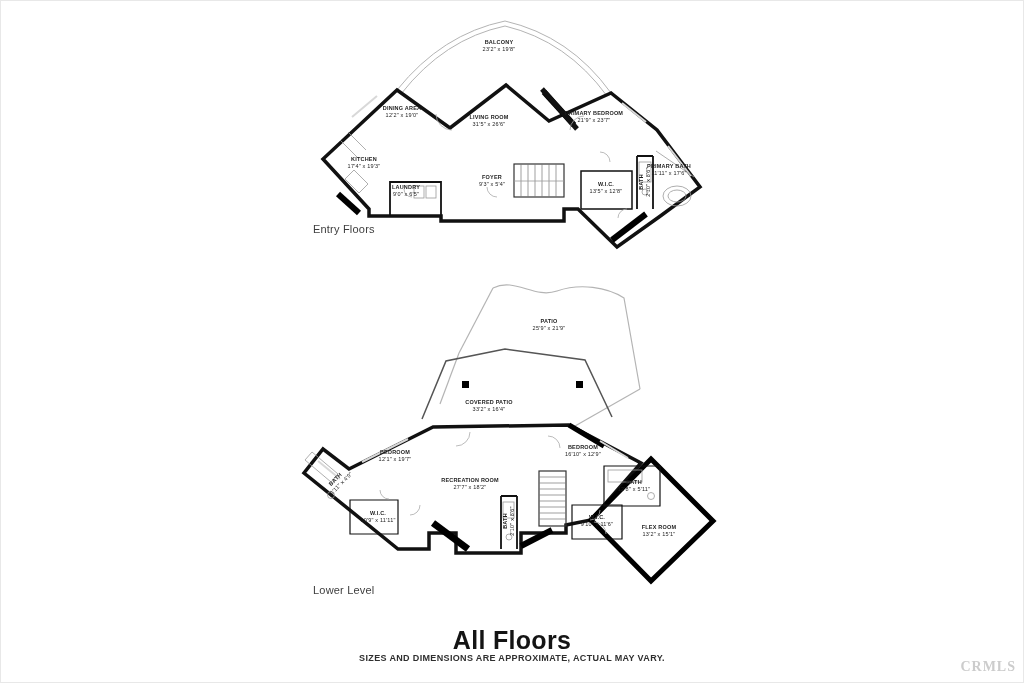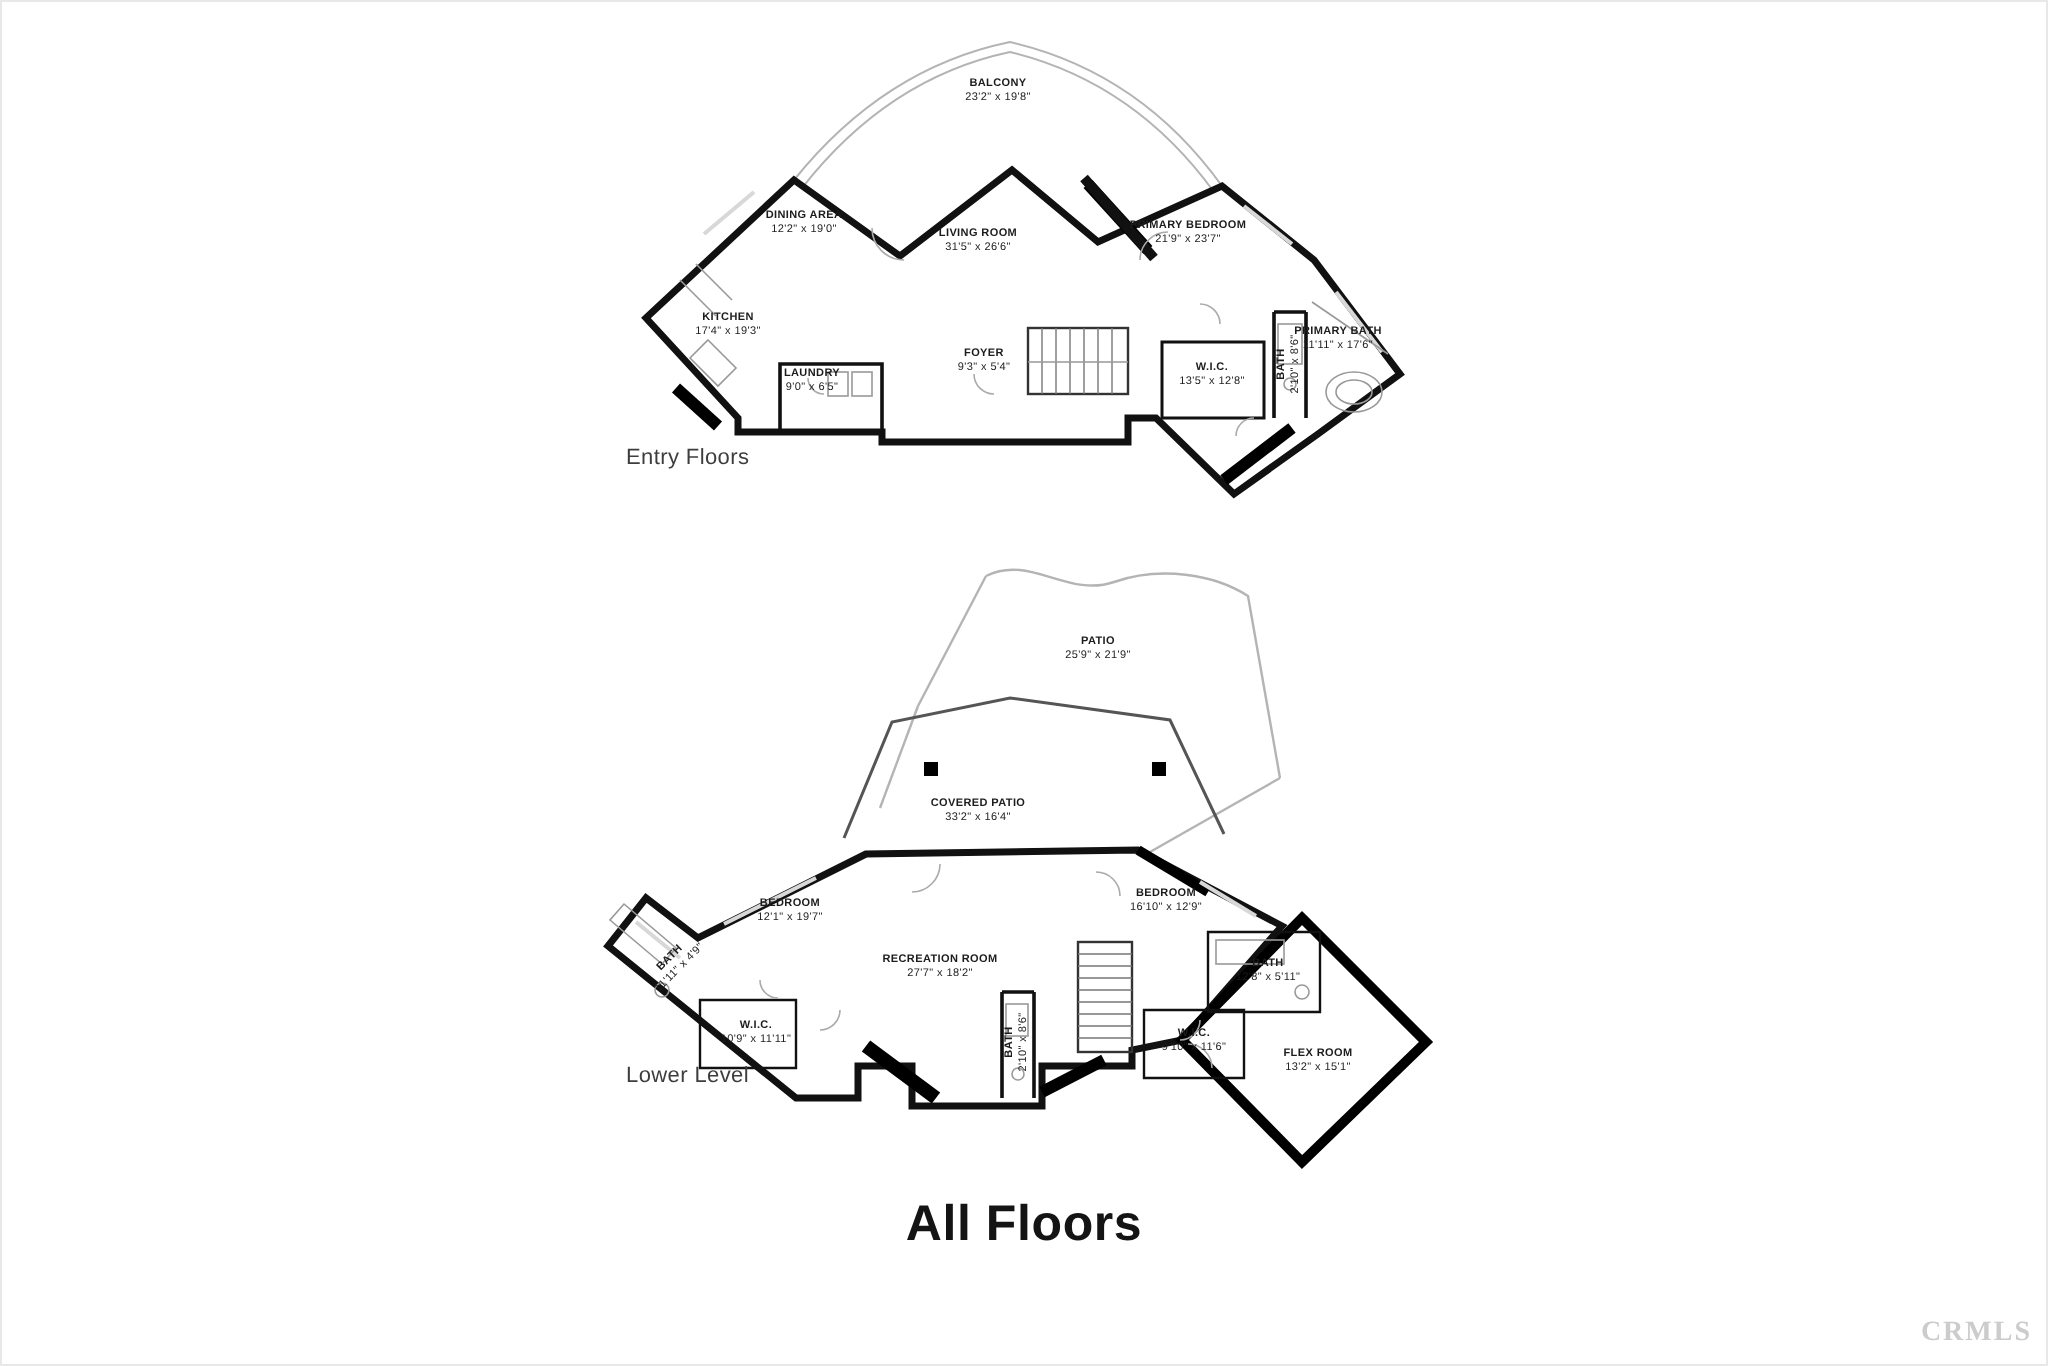--- a/index.html
+++ b/index.html
@@ -14,21 +14,21 @@
     text-align:center;font-size:5.5px;line-height:7px;color:#1c1c1c;
     letter-spacing:.2px;white-space:nowrap;z-index:5;
   }
   .room-label .rn{font-weight:bold;}
   .room-label.vert{transform:translate(-50%,-50%) rotate(-90deg);}
   .room-label.diag{transform:translate(-50%,-50%) rotate(-45deg);}
   .floor-label{
     position:absolute;font-size:11px;color:#3d3d3d;letter-spacing:.2px;z-index:5;
   }
   .footer-title{
-    position:absolute;left:0;top:598px;width:1024px;text-align:center;
+    position:absolute;left:0;top:626px;width:1024px;text-align:center;
     font-size:25px;font-weight:bold;color:#141414;letter-spacing:.3px;z-index:5;
   }
   .footer-disclaimer{
     position:absolute;left:0;top:653px;width:1024px;text-align:center;
     font-size:9px;font-weight:bold;color:#2f2f2f;letter-spacing:.35px;z-index:5;
   }
   .watermark{
     position:absolute;right:8px;bottom:8px;font-size:14px;font-weight:bold;
     color:#cccccc;letter-spacing:1px;z-index:5;font-family:Liberation Serif, serif;
   }
@@ -239,18 +239,19 @@
   <div class="room-label" style="left:597px;top:521px">
     <div class="rn">W.I.C.</div>
     <div class="rd">9'10" x 11'6"</div>
   </div>
   <div class="room-label" style="left:659px;top:531px">
     <div class="rn">FLEX ROOM</div>
     <div class="rd">13'2" x 15'1"</div>
   </div>
 
   <div class="floor-label" style="left:313px;top:223px">Entry Floors</div>
-  <div class="floor-label" style="left:313px;top:532px">Lower Level</div>
+  <div class="floor-label" style="left:313px;top:584px">Lower Level</div>
 
   <div class="footer-title">All Floors</div>
+  <div class="footer-disclaimer">SIZES AND DIMENSIONS ARE APPROXIMATE, ACTUAL MAY VARY.</div>
   <div class="watermark">CRMLS</div>
 
 </div>
 
 </body></html>

